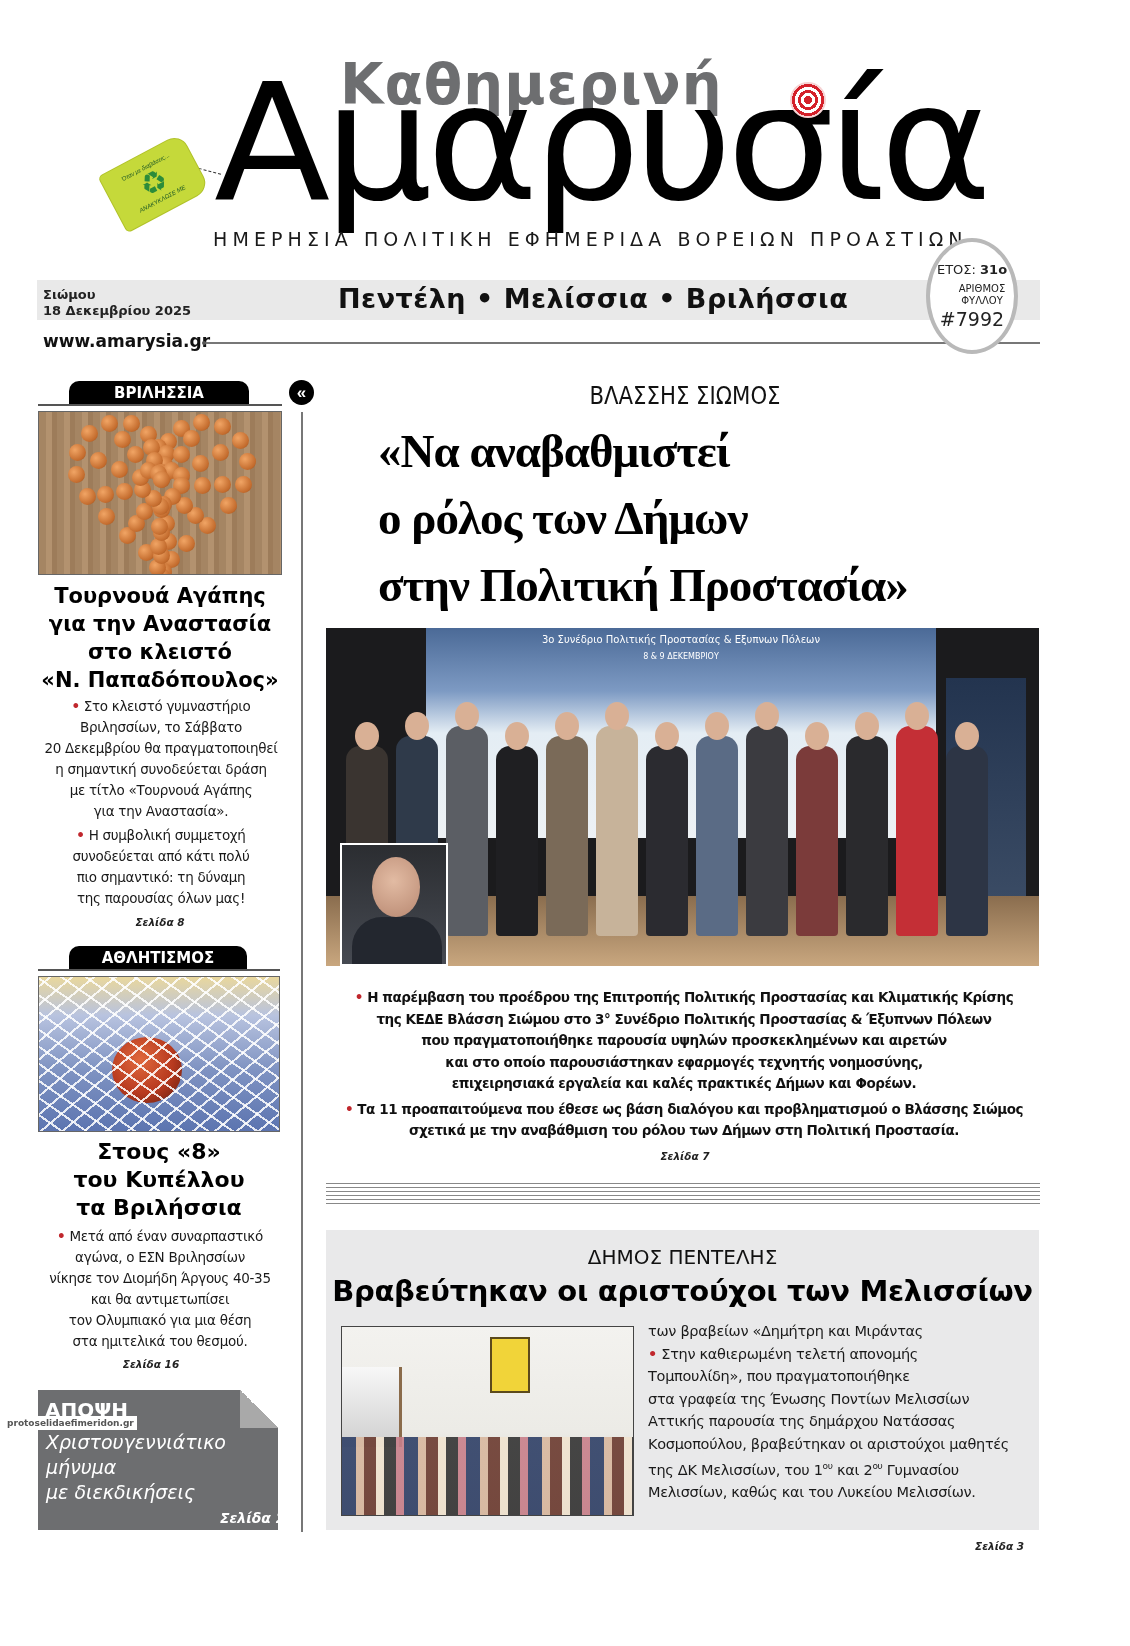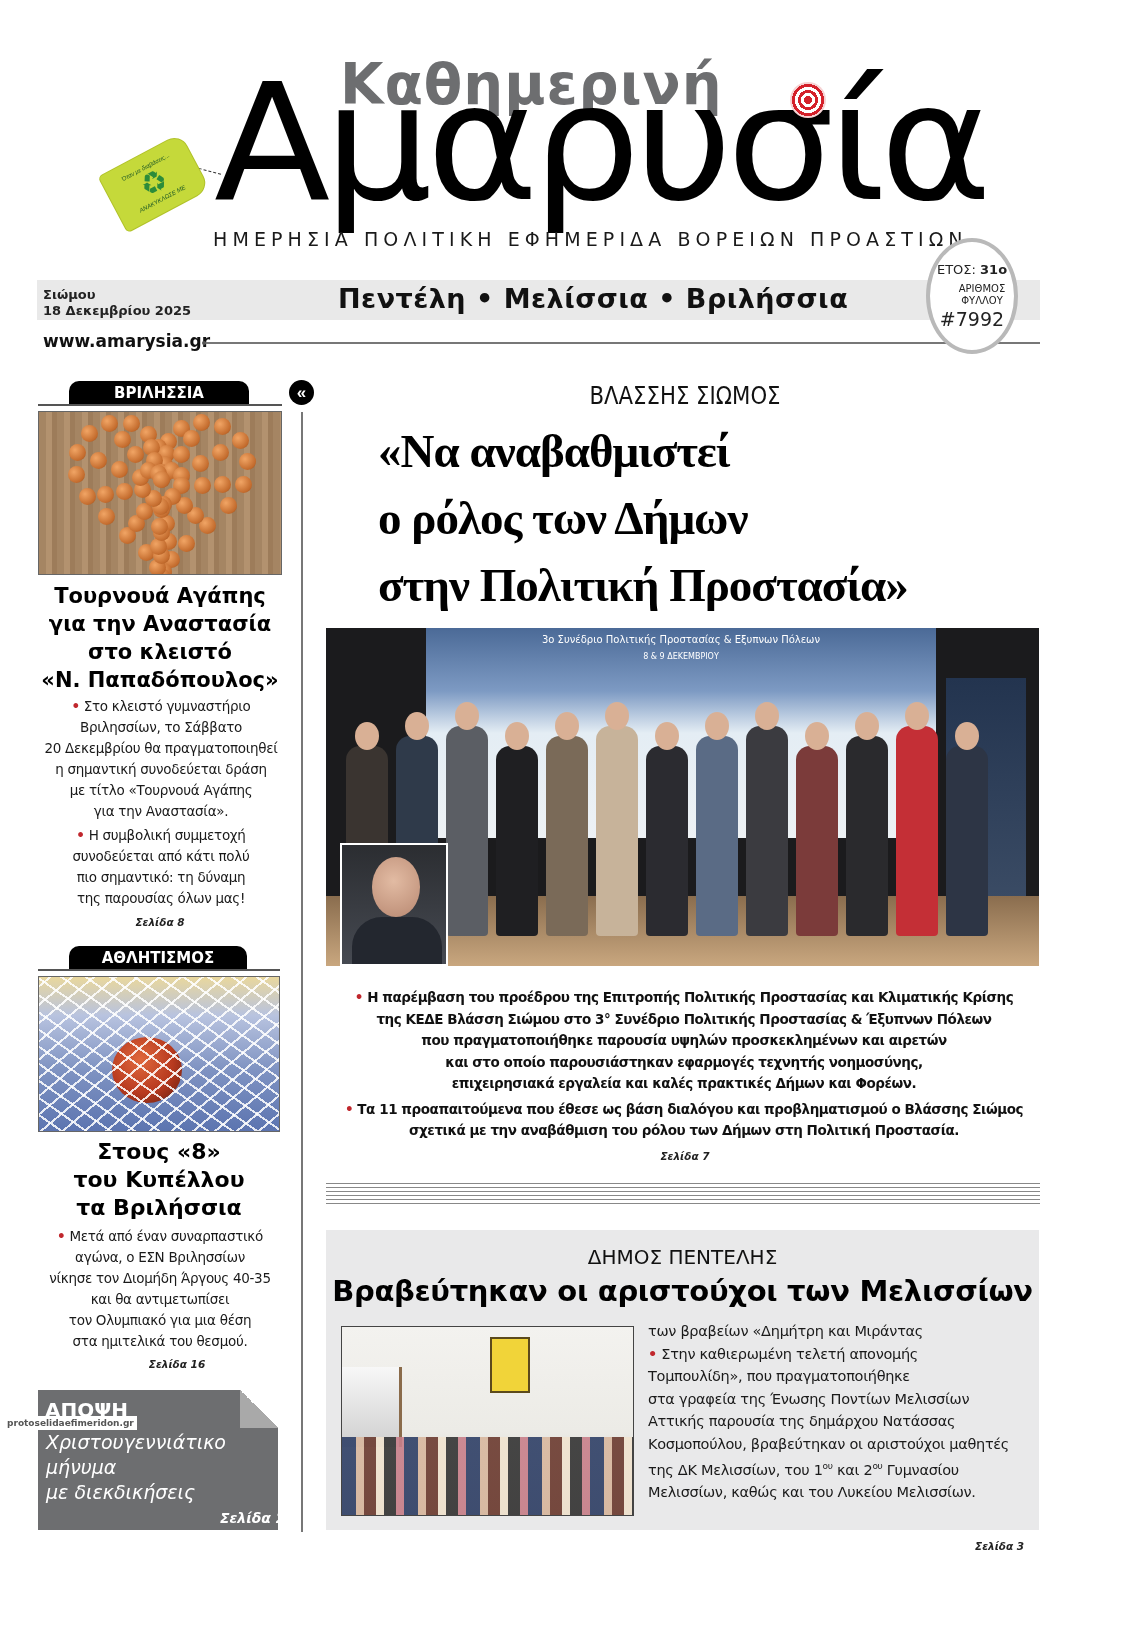--- a/index.html
+++ b/index.html
@@ -240,21 +240,21 @@
   <div>τα Βριλήσσια</div>
 </div>
 <div class="body-l" style="left:36px; top:1226px; width:248px;">
   <div><span class="bullet">•</span> <span>Μετά από έναν συναρπαστικό</span></div>
   <div>αγώνα, ο ΕΣΝ Βριλησσίων</div>
   <div>νίκησε τον Διομήδη Άργους 40-35</div>
   <div>και θα αντιμετωπίσει</div>
   <div>τον Ολυμπιακό για μια θέση</div>
   <div>στα ημιτελικά του θεσμού.</div>
 </div>
-<div class="page-ref" style="left:56px; top:1358px; width:242px;text-align:center;">Σελίδα 16</div>
+<div class="page-ref" style="left:30px; top:1358px; width:242px;text-align:center;">Σελίδα 16</div>
 
 <div class="opinion"></div>
 <div class="opinion-fold"></div>
 <div class="opinion-fold-body"></div>
 <div class="opinion-label">ΑΠΟΨΗ</div>
 <div class="opinion-title">
   <div>Χριστουγεννιάτικο</div>
   <div>μήνυμα</div>
   <div>με διεκδικήσεις</div>
 </div>

